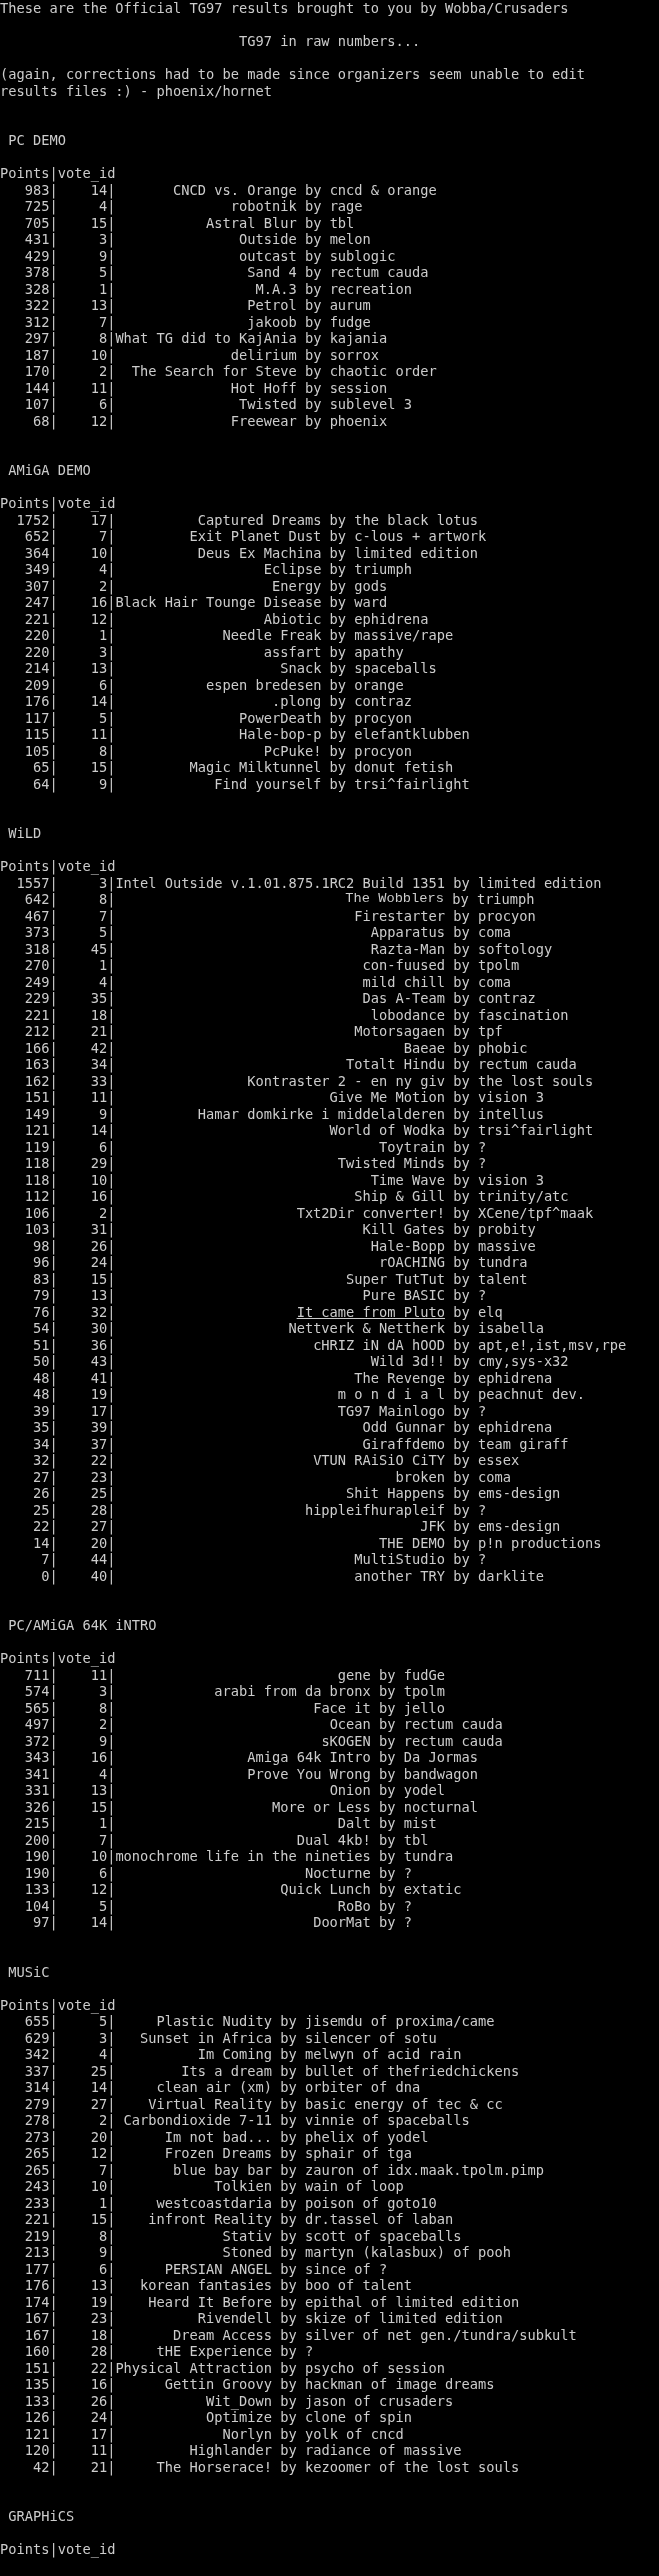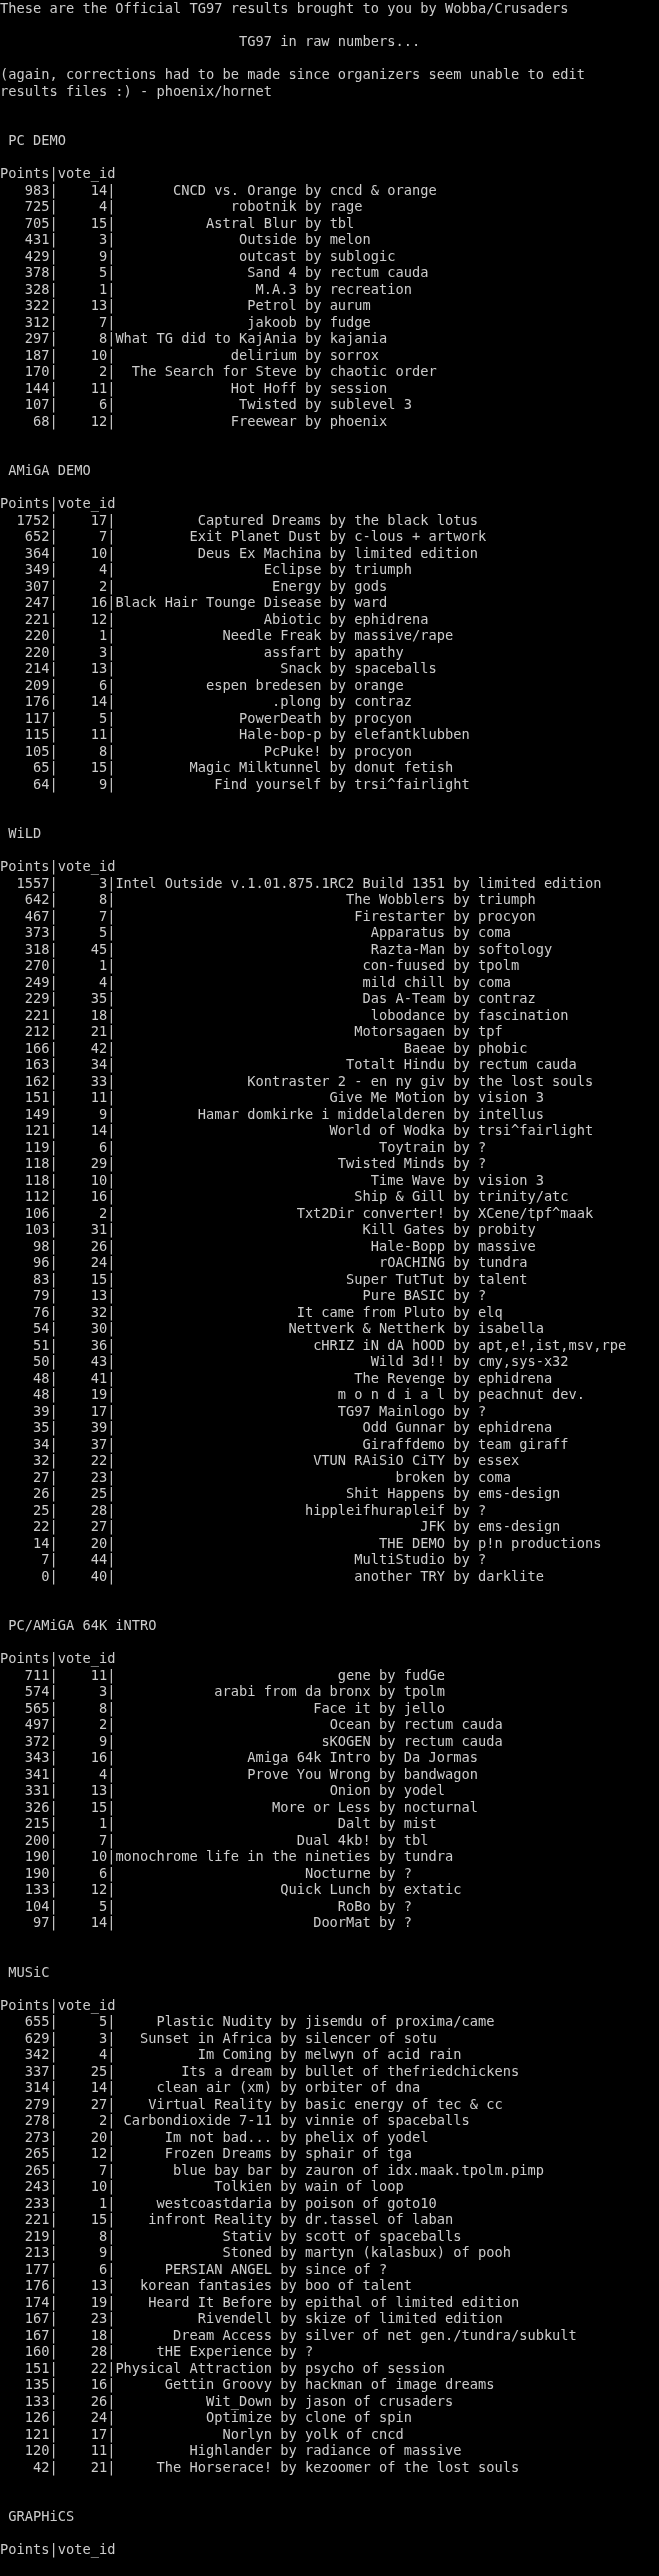--- a/index.html
+++ b/index.html
@@ -91,21 +91,21 @@
     <div class="ln"><span class="cell pts">115</span><span class="sep">|</span><span class="cell vote">11</span><span class="sep">|</span><span class="cell title" style="width: 25ch;">Hale-bop-p</span><span class="bysep"> by </span><span class="author">elefantklubben</span></div>
     <div class="ln"><span class="cell pts">105</span><span class="sep">|</span><span class="cell vote">8</span><span class="sep">|</span><span class="cell title" style="width: 25ch;">PcPuke!</span><span class="bysep"> by </span><span class="author">procyon</span></div>
     <div class="ln"><span class="cell pts">65</span><span class="sep">|</span><span class="cell vote">15</span><span class="sep">|</span><span class="cell title" style="width: 25ch;">Magic Milktunnel</span><span class="bysep"> by </span><span class="author">donut fetish</span></div>
     <div class="ln"><span class="cell pts">64</span><span class="sep">|</span><span class="cell vote">9</span><span class="sep">|</span><span class="cell title" style="width: 25ch;">Find yourself</span><span class="bysep"> by </span><span class="author">trsi^fairlight</span></div>
     <div class="ln"></div>
     <div class="ln"></div>
     <div class="ln" style="padding-left: 1ch;"><span class="free">WiLD</span></div>
     <div class="ln"></div>
     <div class="ln"><span class="free">Points|vote_id</span></div>
     <div class="ln"><span class="cell pts">1557</span><span class="sep">|</span><span class="cell vote">3</span><span class="sep">|</span><span class="cell title" style="width: 40ch;">Intel Outside v.1.01.875.1RC2 Build 1351</span><span class="bysep"> by </span><span class="author">limited edition</span></div>
-    <div class="ln"><span class="cell pts">642</span><span class="sep">|</span><span class="cell vote">8</span><span class="sep">|</span><span class="cell title" style="width: 40ch;">The Wobblers</span><span class="bysep"> by </span><span class="author">triumph</span></div>
+    <div class="ln"><span class="cell pts">642</span><span class="sep">|</span><span class="cell vote">8</span><span class="sep">|</span><span class="cell title" style="width: 40ch; font-family: Liberation Mono, monospace;">The Wobblers</span><span class="bysep"> by </span><span class="author">triumph</span></div>
     <div class="ln"><span class="cell pts">467</span><span class="sep">|</span><span class="cell vote">7</span><span class="sep">|</span><span class="cell title" style="width: 40ch;">Firestarter</span><span class="bysep"> by </span><span class="author">procyon</span></div>
     <div class="ln"><span class="cell pts">373</span><span class="sep">|</span><span class="cell vote">5</span><span class="sep">|</span><span class="cell title" style="width: 40ch;">Apparatus</span><span class="bysep"> by </span><span class="author">coma</span></div>
     <div class="ln"><span class="cell pts">318</span><span class="sep">|</span><span class="cell vote">45</span><span class="sep">|</span><span class="cell title" style="width: 40ch;">Razta-Man</span><span class="bysep"> by </span><span class="author">softology</span></div>
     <div class="ln"><span class="cell pts">270</span><span class="sep">|</span><span class="cell vote">1</span><span class="sep">|</span><span class="cell title" style="width: 40ch;">con-fuused</span><span class="bysep"> by </span><span class="author">tpolm</span></div>
     <div class="ln"><span class="cell pts">249</span><span class="sep">|</span><span class="cell vote">4</span><span class="sep">|</span><span class="cell title" style="width: 40ch;">mild chill</span><span class="bysep"> by </span><span class="author">coma</span></div>
     <div class="ln"><span class="cell pts">229</span><span class="sep">|</span><span class="cell vote">35</span><span class="sep">|</span><span class="cell title" style="width: 40ch;">Das A-Team</span><span class="bysep"> by </span><span class="author">contraz</span></div>
     <div class="ln"><span class="cell pts">221</span><span class="sep">|</span><span class="cell vote">18</span><span class="sep">|</span><span class="cell title" style="width: 40ch;">lobodance</span><span class="bysep"> by </span><span class="author">fascination</span></div>
     <div class="ln"><span class="cell pts">212</span><span class="sep">|</span><span class="cell vote">21</span><span class="sep">|</span><span class="cell title" style="width: 40ch;">Motorsagaen</span><span class="bysep"> by </span><span class="author">tpf</span></div>
     <div class="ln"><span class="cell pts">166</span><span class="sep">|</span><span class="cell vote">42</span><span class="sep">|</span><span class="cell title" style="width: 40ch;">Baeae</span><span class="bysep"> by </span><span class="author">phobic</span></div>
     <div class="ln"><span class="cell pts">163</span><span class="sep">|</span><span class="cell vote">34</span><span class="sep">|</span><span class="cell title" style="width: 40ch;">Totalt Hindu</span><span class="bysep"> by </span><span class="author">rectum cauda</span></div>
@@ -116,21 +116,21 @@
     <div class="ln"><span class="cell pts">119</span><span class="sep">|</span><span class="cell vote">6</span><span class="sep">|</span><span class="cell title" style="width: 40ch;">Toytrain</span><span class="bysep"> by </span><span class="author">?</span></div>
     <div class="ln"><span class="cell pts">118</span><span class="sep">|</span><span class="cell vote">29</span><span class="sep">|</span><span class="cell title" style="width: 40ch;">Twisted Minds</span><span class="bysep"> by </span><span class="author">?</span></div>
     <div class="ln"><span class="cell pts">118</span><span class="sep">|</span><span class="cell vote">10</span><span class="sep">|</span><span class="cell title" style="width: 40ch;">Time Wave</span><span class="bysep"> by </span><span class="author">vision 3</span></div>
     <div class="ln"><span class="cell pts">112</span><span class="sep">|</span><span class="cell vote">16</span><span class="sep">|</span><span class="cell title" style="width: 40ch;">Ship &amp; Gill</span><span class="bysep"> by </span><span class="author">trinity/atc</span></div>
     <div class="ln"><span class="cell pts">106</span><span class="sep">|</span><span class="cell vote">2</span><span class="sep">|</span><span class="cell title" style="width: 40ch;">Txt2Dir converter!</span><span class="bysep"> by </span><span class="author">XCene/tpf^maak</span></div>
     <div class="ln"><span class="cell pts">103</span><span class="sep">|</span><span class="cell vote">31</span><span class="sep">|</span><span class="cell title" style="width: 40ch;">Kill Gates</span><span class="bysep"> by </span><span class="author">probity</span></div>
     <div class="ln"><span class="cell pts">98</span><span class="sep">|</span><span class="cell vote">26</span><span class="sep">|</span><span class="cell title" style="width: 40ch;">Hale-Bopp</span><span class="bysep"> by </span><span class="author">massive</span></div>
     <div class="ln"><span class="cell pts">96</span><span class="sep">|</span><span class="cell vote">24</span><span class="sep">|</span><span class="cell title" style="width: 40ch;">rOACHING</span><span class="bysep"> by </span><span class="author">tundra</span></div>
     <div class="ln"><span class="cell pts">83</span><span class="sep">|</span><span class="cell vote">15</span><span class="sep">|</span><span class="cell title" style="width: 40ch;">Super TutTut</span><span class="bysep"> by </span><span class="author">talent</span></div>
     <div class="ln"><span class="cell pts">79</span><span class="sep">|</span><span class="cell vote">13</span><span class="sep">|</span><span class="cell title" style="width: 40ch;">Pure BASIC</span><span class="bysep"> by </span><span class="author">?</span></div>
-    <div class="ln"><span class="cell pts">76</span><span class="sep">|</span><span class="cell vote">32</span><span class="sep">|</span><span class="cell title" style="width: 40ch;">It came from Pluto</span><span class="bysep"> by </span><span class="author">elq</span></div>
+    <div class="ln"><span class="cell pts">76</span><span class="sep">|</span><span class="cell vote">32</span><span class="sep">|</span><span class="cell title" style="width: 40ch; text-decoration: underline;">It came from Pluto</span><span class="bysep"> by </span><span class="author">elq</span></div>
     <div class="ln"><span class="cell pts">54</span><span class="sep">|</span><span class="cell vote">30</span><span class="sep">|</span><span class="cell title" style="width: 40ch;">Nettverk &amp; Nettherk</span><span class="bysep"> by </span><span class="author">isabella</span></div>
     <div class="ln"><span class="cell pts">51</span><span class="sep">|</span><span class="cell vote">36</span><span class="sep">|</span><span class="cell title" style="width: 40ch;">cHRIZ iN dA hOOD</span><span class="bysep"> by </span><span class="author">apt,e!,ist,msv,rpe</span></div>
     <div class="ln"><span class="cell pts">50</span><span class="sep">|</span><span class="cell vote">43</span><span class="sep">|</span><span class="cell title" style="width: 40ch;">Wild 3d!!</span><span class="bysep"> by </span><span class="author">cmy,sys-x32</span></div>
     <div class="ln"><span class="cell pts">48</span><span class="sep">|</span><span class="cell vote">41</span><span class="sep">|</span><span class="cell title" style="width: 40ch;">The Revenge</span><span class="bysep"> by </span><span class="author">ephidrena</span></div>
     <div class="ln"><span class="cell pts">48</span><span class="sep">|</span><span class="cell vote">19</span><span class="sep">|</span><span class="cell title" style="width: 40ch;">m o n d i a l</span><span class="bysep"> by </span><span class="author">peachnut dev.</span></div>
     <div class="ln"><span class="cell pts">39</span><span class="sep">|</span><span class="cell vote">17</span><span class="sep">|</span><span class="cell title" style="width: 40ch;">TG97 Mainlogo</span><span class="bysep"> by </span><span class="author">?</span></div>
     <div class="ln"><span class="cell pts">35</span><span class="sep">|</span><span class="cell vote">39</span><span class="sep">|</span><span class="cell title" style="width: 40ch;">Odd Gunnar</span><span class="bysep"> by </span><span class="author">ephidrena</span></div>
     <div class="ln"><span class="cell pts">34</span><span class="sep">|</span><span class="cell vote">37</span><span class="sep">|</span><span class="cell title" style="width: 40ch;">Giraffdemo</span><span class="bysep"> by </span><span class="author">team giraff</span></div>
     <div class="ln"><span class="cell pts">32</span><span class="sep">|</span><span class="cell vote">22</span><span class="sep">|</span><span class="cell title" style="width: 40ch;">VTUN RAiSiO CiTY</span><span class="bysep"> by </span><span class="author">essex</span></div>
     <div class="ln"><span class="cell pts">27</span><span class="sep">|</span><span class="cell vote">23</span><span class="sep">|</span><span class="cell title" style="width: 40ch;">broken</span><span class="bysep"> by </span><span class="author">coma</span></div>

